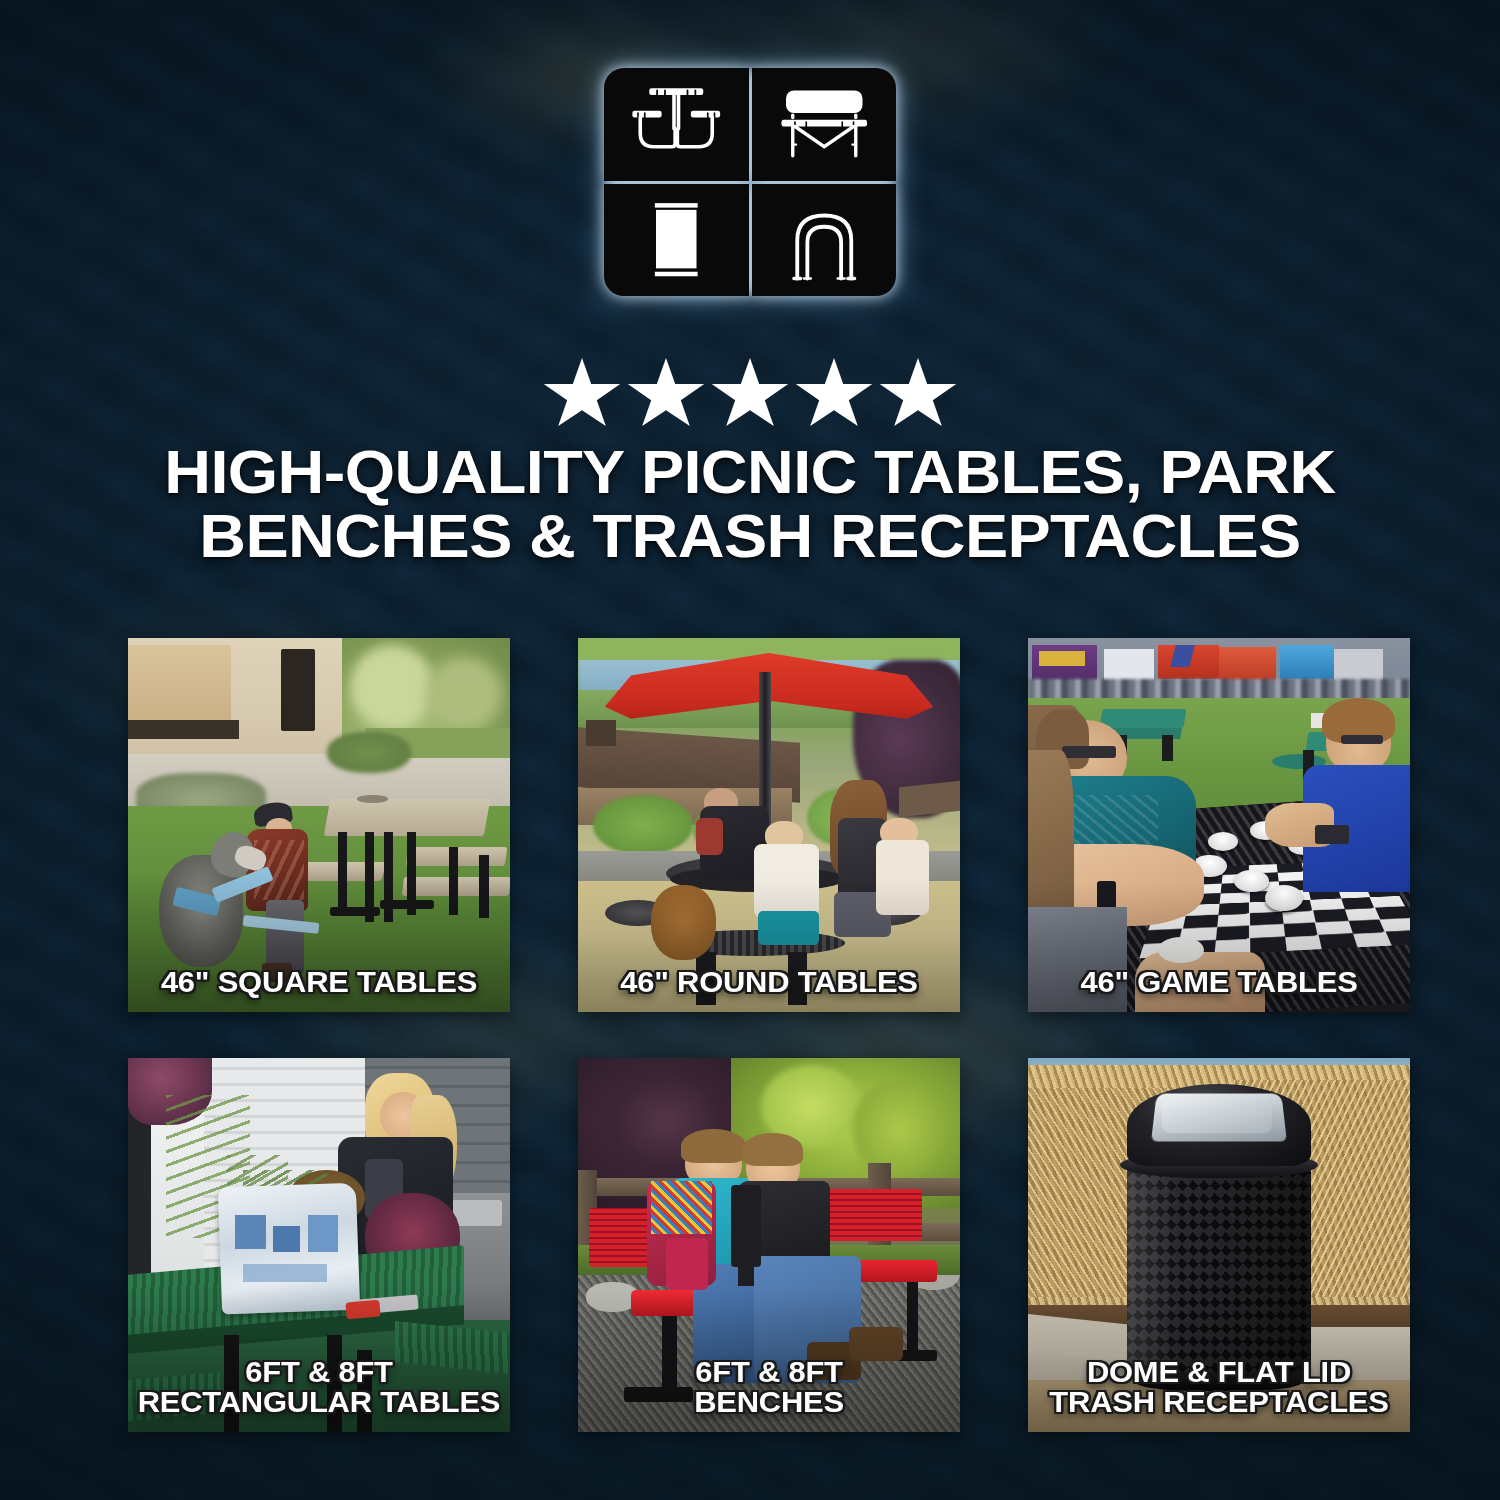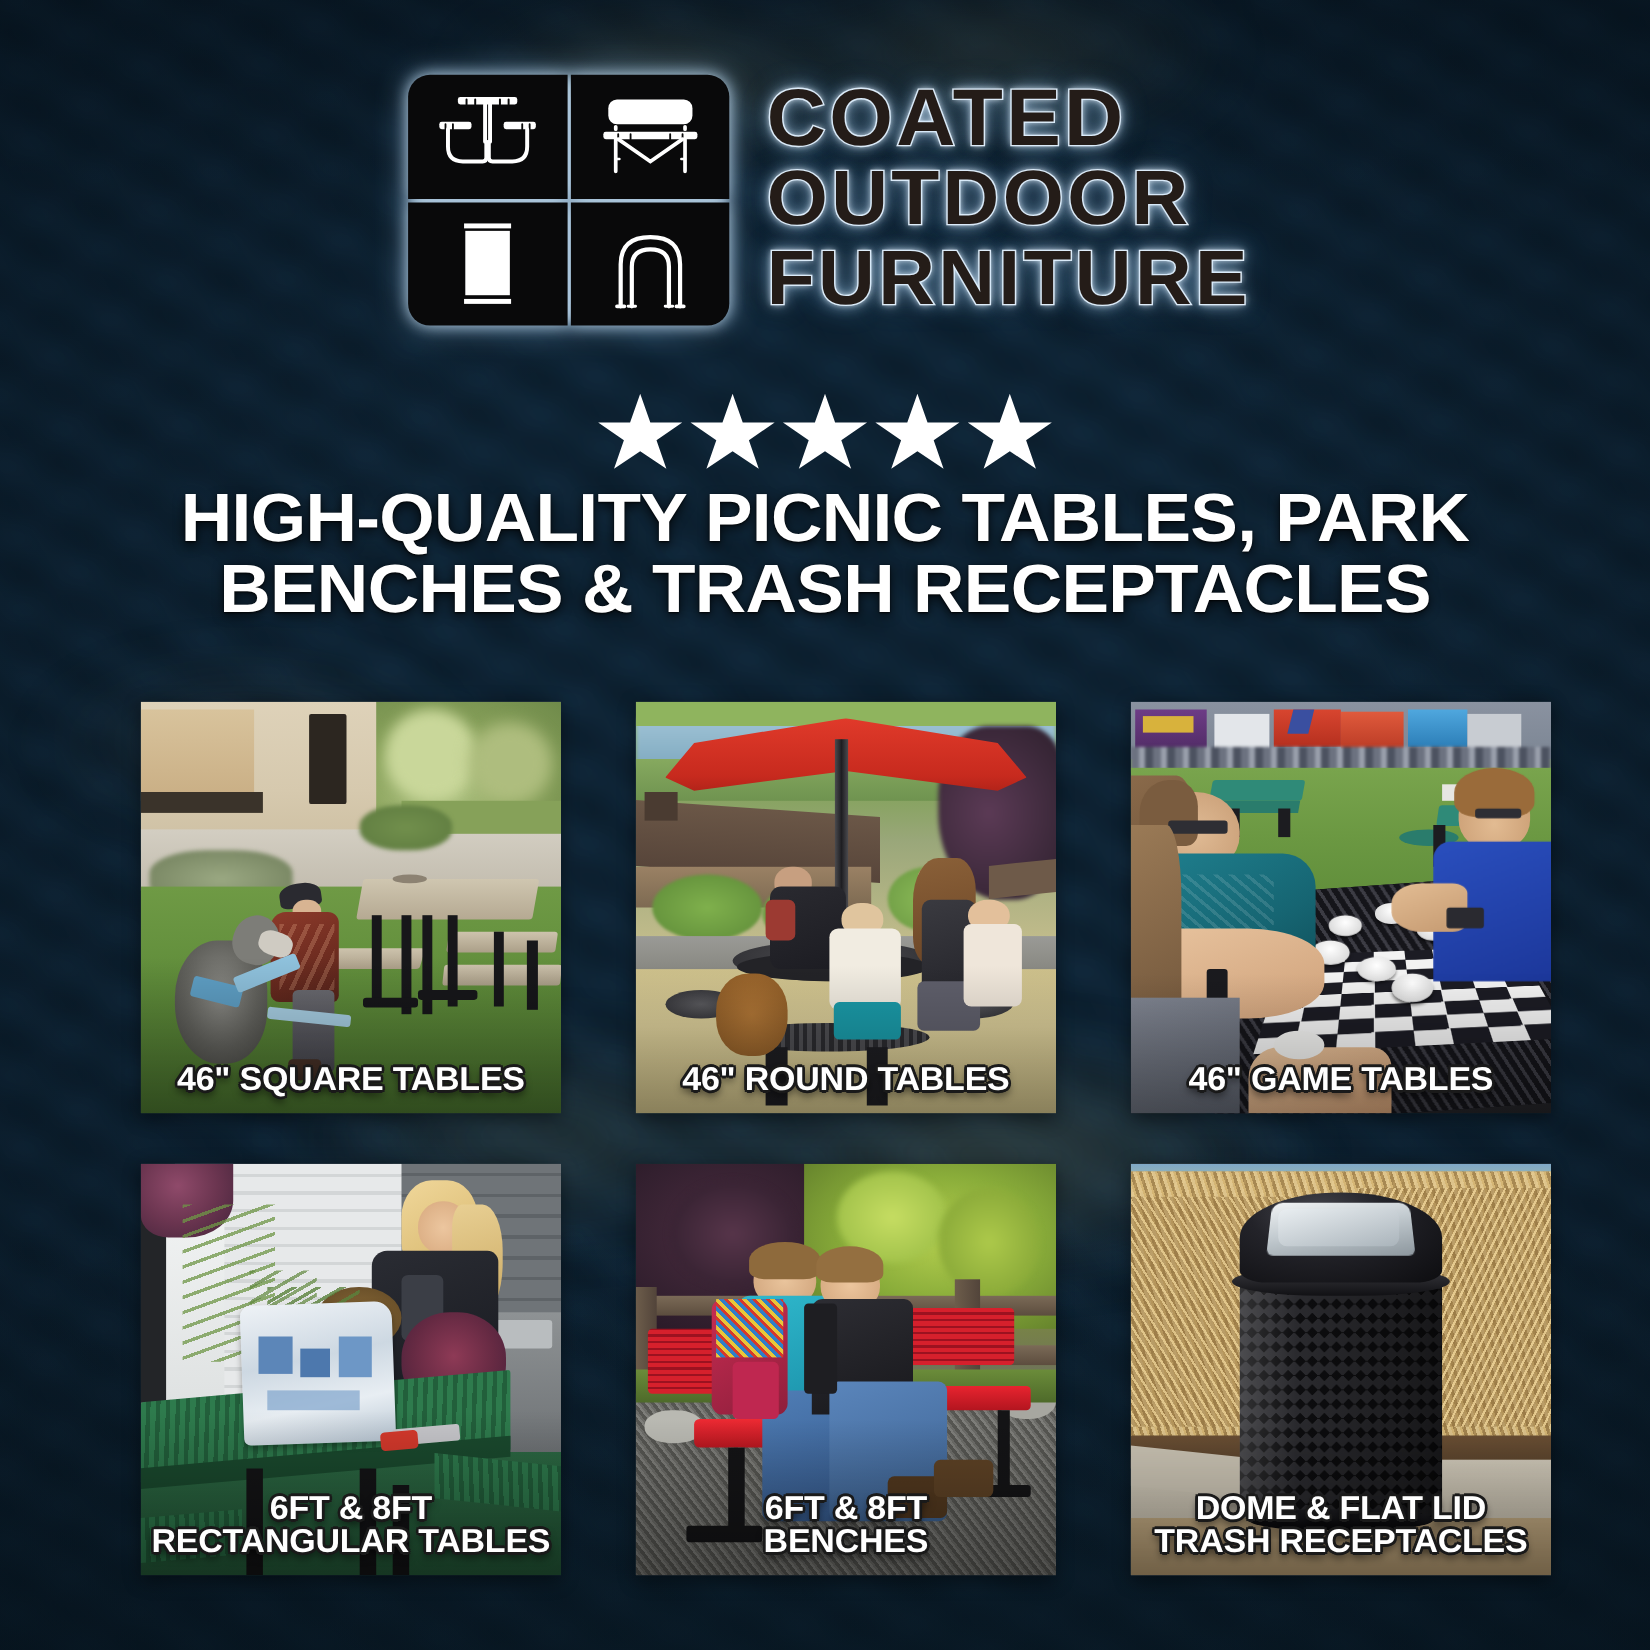--- a/index.html
+++ b/index.html
@@ -203,25 +203,20 @@
       <div class="logo-cell lc-br">
         <svg viewBox="0 0 100 100" fill="none" stroke="#fff" stroke-width="3.4" stroke-linecap="round">
           <path d="M26 84 V50 q0 -22 24 -22 q24 0 24 22 V84"></path>
           <path d="M35 84 V52 q0 -14 15 -14 q15 0 15 14 V84"></path>
           <path d="M23 84 h6 M71 84 h6" stroke-width="3"></path>
           <path d="M32 84 h6 M62 84 h6" stroke-width="2.4"></path>
         </svg>
       </div>
     </div>
 
-    <div class="logo-text">
-      <div class="logo-line l1">COATED</div>
-      <div class="logo-line l2">OUTDOOR</div>
-      <div class="logo-line l3">FURNITURE</div>
-    </div>
   </div>
 
   <div class="stars">
     <span class="star"></span>
     <span class="star"></span>
     <span class="star"></span>
     <span class="star"></span>
     <span class="star"></span>
   </div>
 

